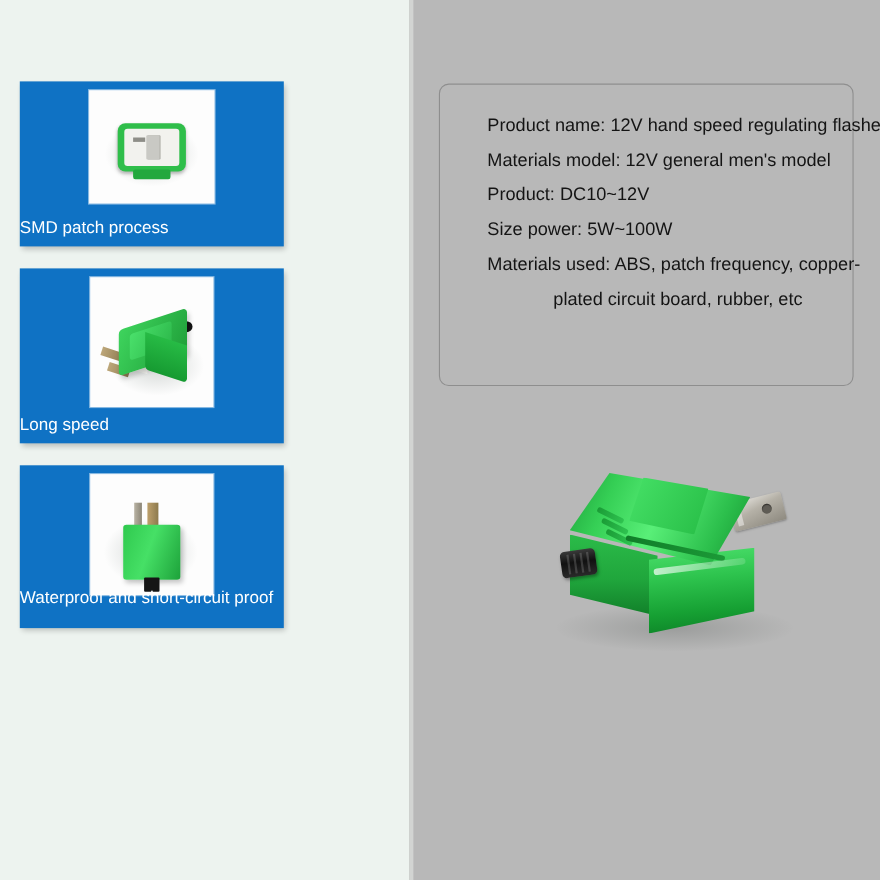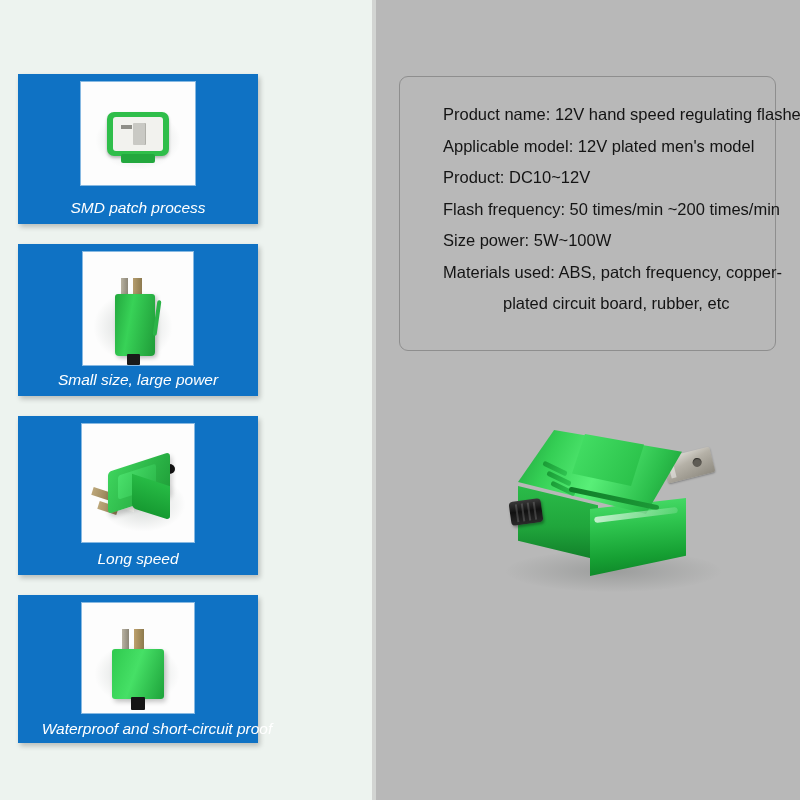--- a/index.html
+++ b/index.html
@@ -35,24 +35,24 @@
   .photo{
     background:#fdfdfd;position:relative;overflow:hidden;
     box-shadow:0 0 0 1px rgba(255,255,255,.5);
   }
   .c1 .photo{width:114px;height:103px;}
   .c2 .photo{width:110px;height:113px;}
   .c3 .photo{width:112px;height:118px;}
   .c4 .photo{width:112px;height:110px;}
   .feature-label{
     color:#ffffff;font-size:15.5px;line-height:1;
-    text-align:center;width:100%;
-    position:absolute;left:0;bottom:9px;white-space:nowrap;font-style:italic;
-  }
-  .c4 .feature-label{font-size:15.5px;bottom:7px;margin-left:19px;}
+    width:100%;
+    position:absolute;left:0;bottom:9px;white-space:nowrap;
+  }
+  .c4 .feature-label{font-size:15.5px;bottom:20px;}
 
   
   .mini{position:absolute;left:0;top:0;width:100%;height:100%;}
   .shadowblob{
     position:absolute;border-radius:50%;
     background:radial-gradient(ellipse at center,rgba(140,150,145,.38) 0%,rgba(255,255,255,0) 70%);
   }
 
   
   .m1-ring{
@@ -263,33 +263,20 @@
                 <div class="m1-trace"></div>
                 <div class="m1-chip"></div>
               </div>
             </div>
             <div class="m1-tab"></div>
           </div>
         </div>
         <div class="feature-label">SMD patch process</div>
       </div>
 
-      <div class="feature-card c2">
-        <div class="photo">
-          <div class="mini">
-            <div class="shadowblob" style="left:10px;top:40px;width:80px;height:70px;"></div>
-            <div class="m2-pin a"></div>
-            <div class="m2-pin b"></div>
-            <div class="m2-body"></div>
-            <div class="m2-arm"></div>
-            <div class="m2-knob"></div>
-          </div>
-        </div>
-        <div class="feature-label">Small size, large power</div>
-      </div>
 
       <div class="feature-card c3">
         <div class="photo">
           <div class="mini">
             <div class="shadowblob" style="left:18px;top:52px;width:86px;height:56px;"></div>
             <div class="m3-knob"></div>
             <div class="m3-side"></div>
             <div class="m3-pin a"></div>
             <div class="m3-pin b"></div>
             <div class="m3-top">
@@ -317,23 +304,22 @@
     </div>
   </div>
 
   <div class="panel-divider"></div>
 
   <div class="right-panel">
 
     <div class="spec-box">
       <div class="spec-lines">
         <div class="spec-line">Product name: 12V hand speed regulating flasher</div>
-        <div class="spec-line">Applicable model: 12V plated men's model</div>
+        <div class="spec-line">Materials model: 12V general men's model</div>
         <div class="spec-line">Product: DC10~12V</div>
-        <div class="spec-line">Flash frequency: 50 times/min ~200 times/min</div>
         <div class="spec-line">Size power: 5W~100W</div>
         <div class="spec-line">Materials used: ABS, patch frequency, copper-</div>
         <div class="spec-line indent">plated circuit board, rubber, etc</div>
       </div>
     </div>
 
     <div class="hero">
       <div class="hero-shadow"></div>
 
       <div class="hero-term">

